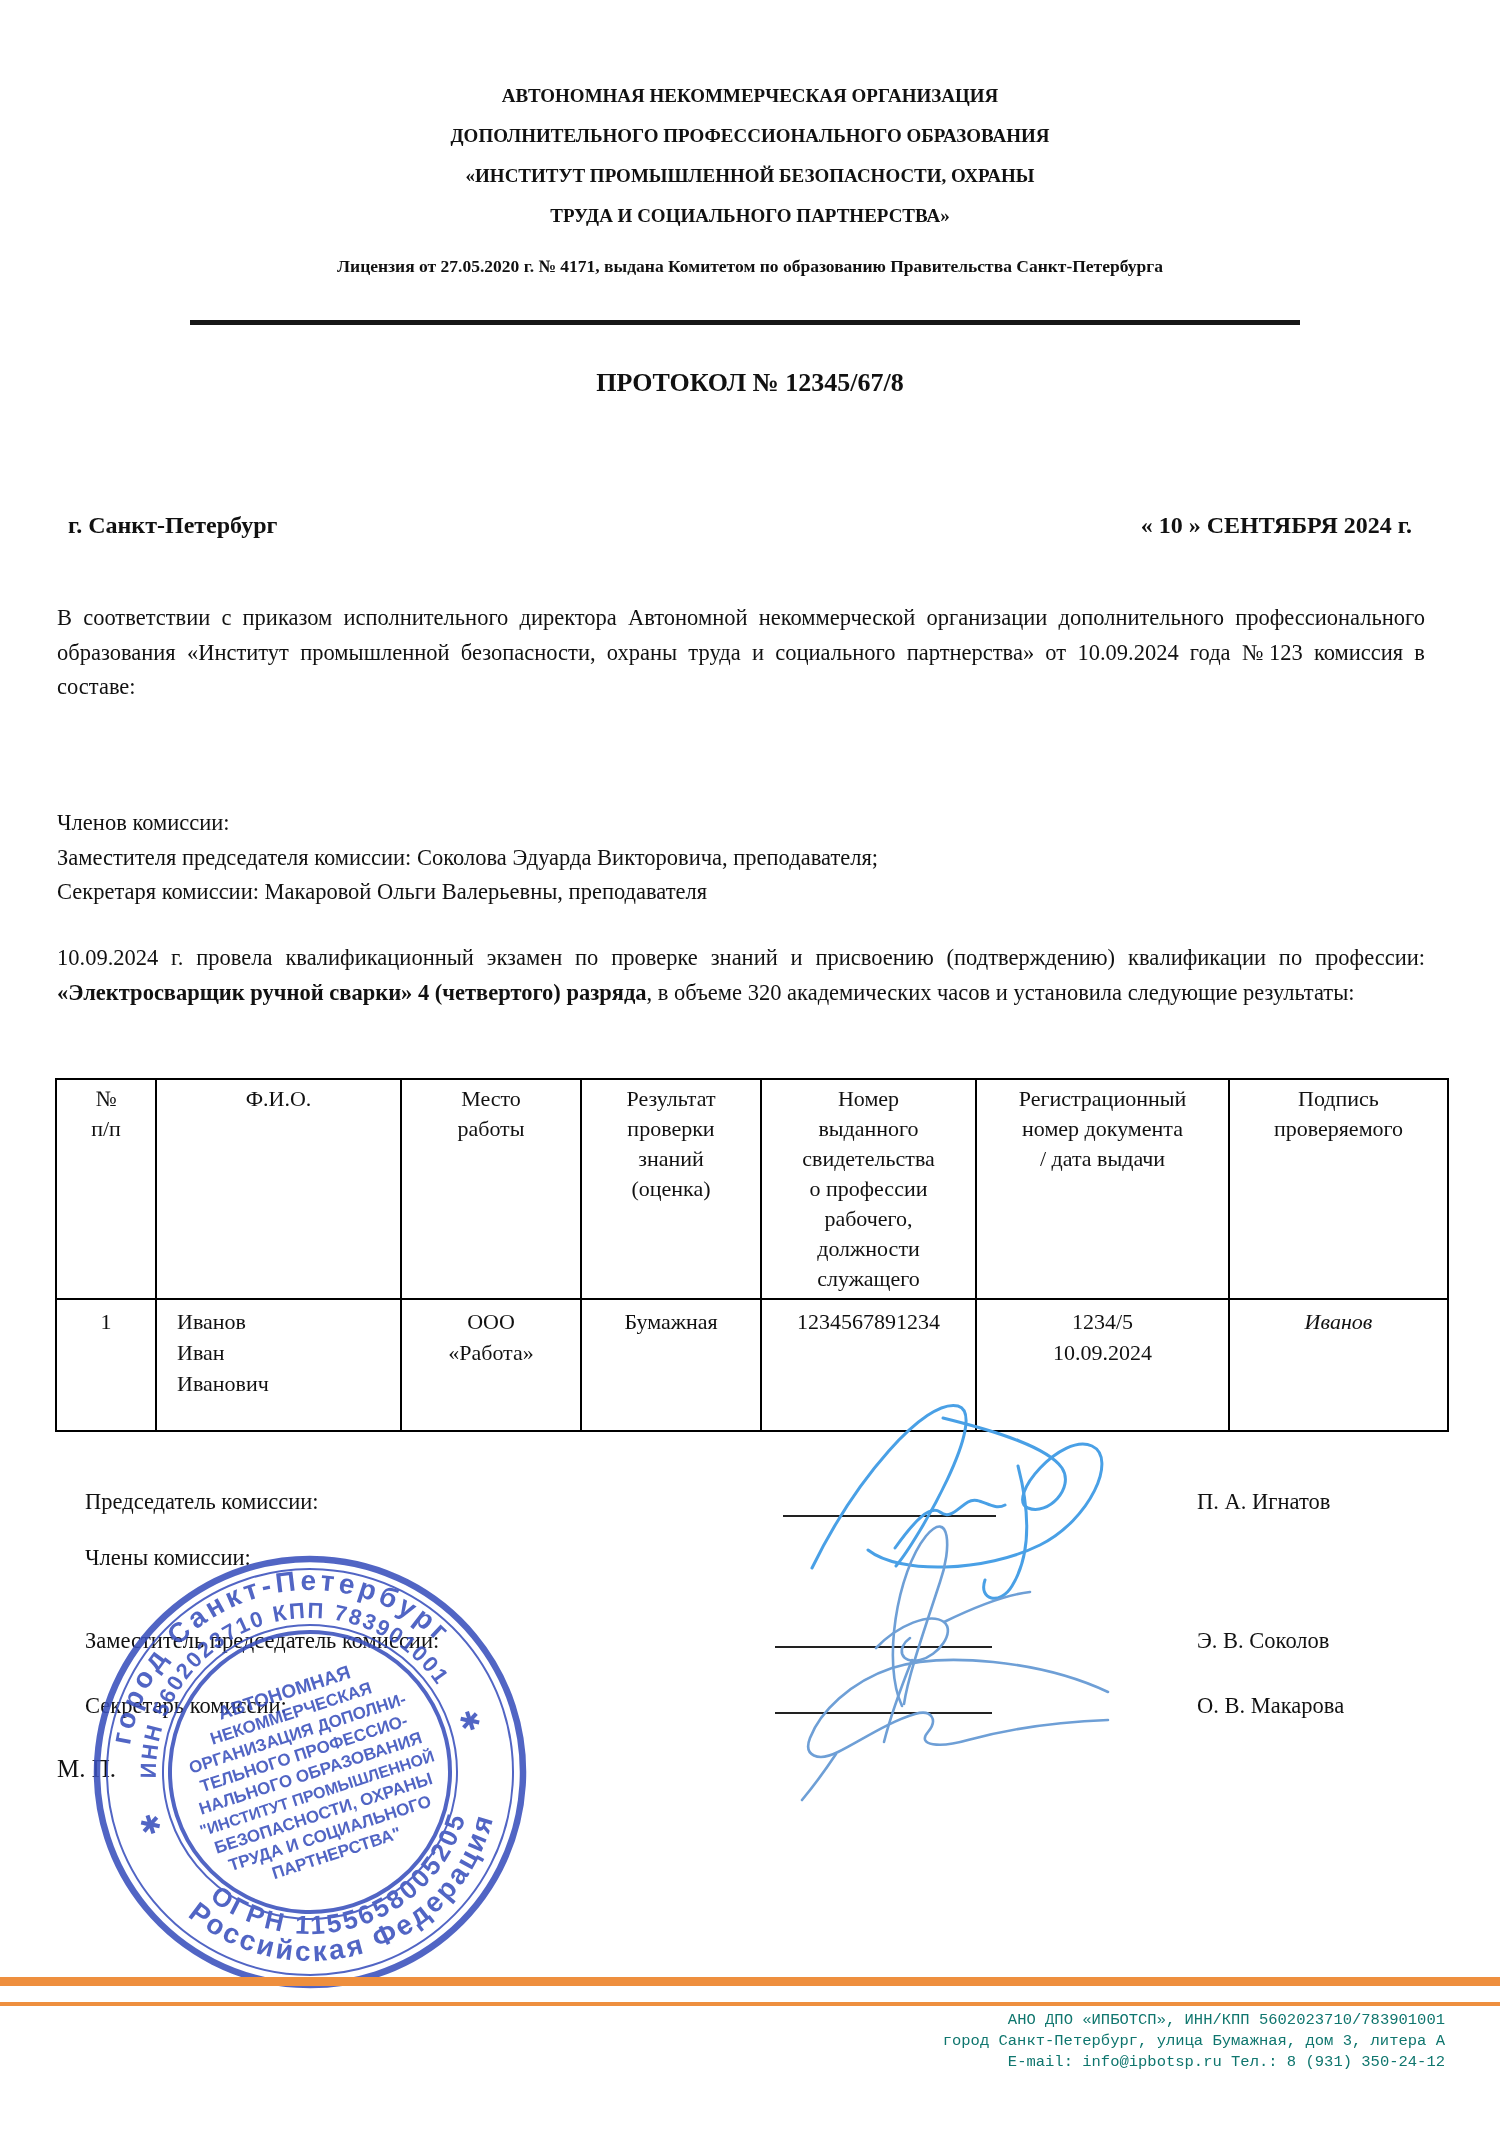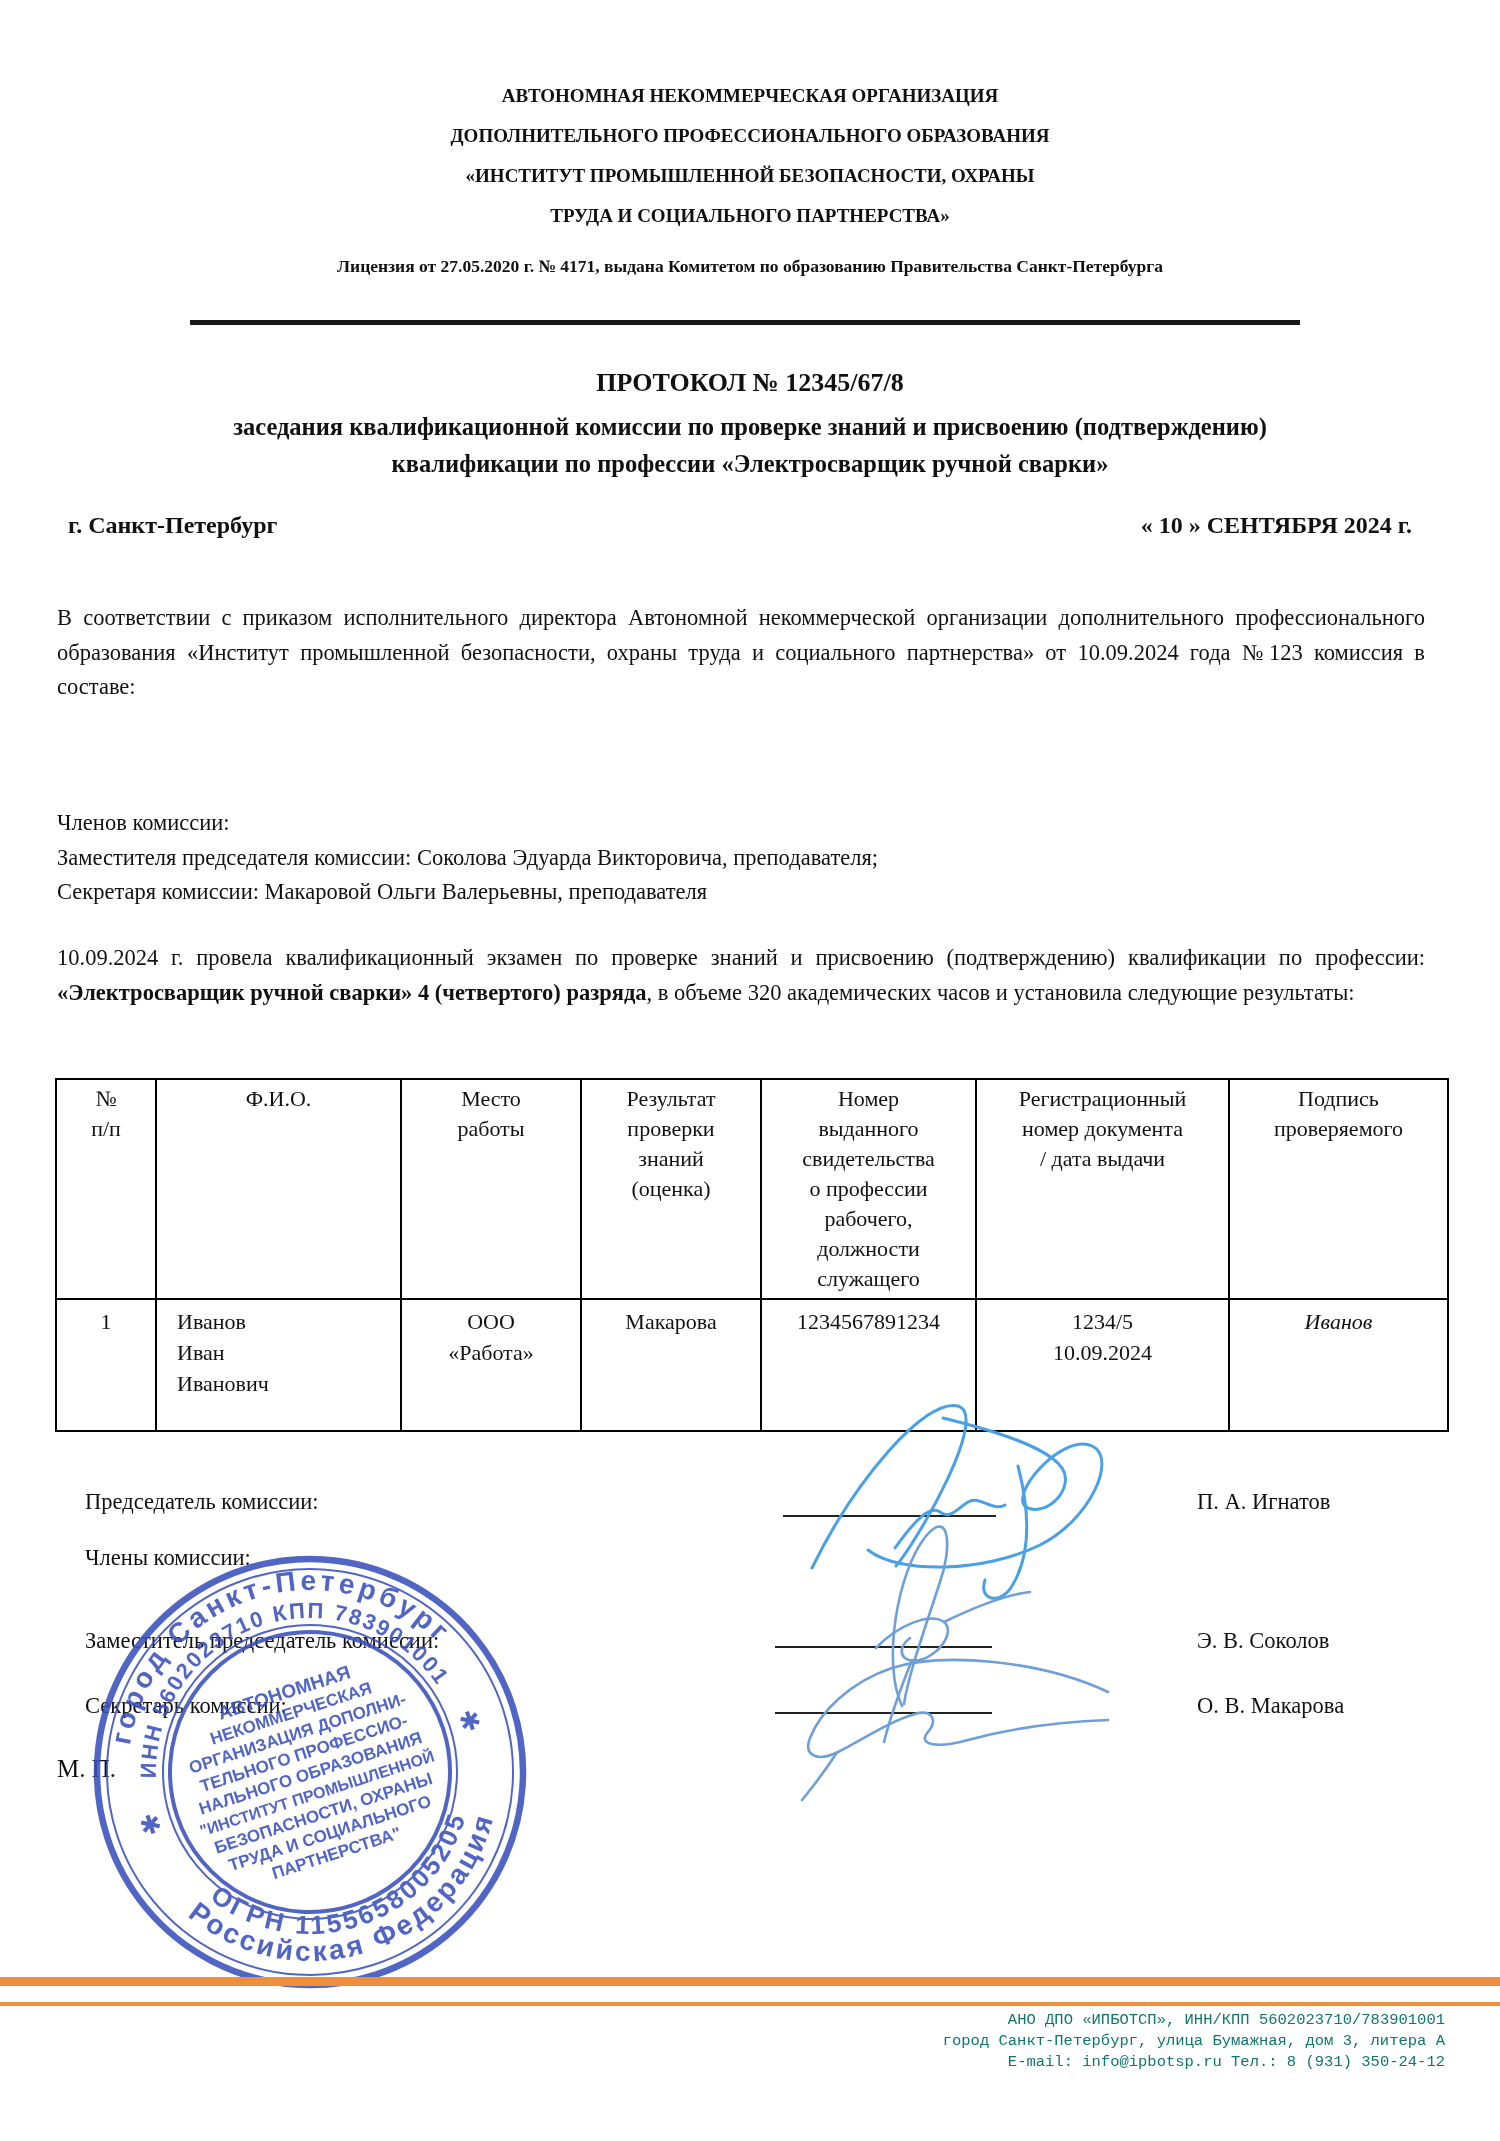--- a/index.html
+++ b/index.html
@@ -60,24 +60,20 @@
       <div>ТРУДА И СОЦИАЛЬНОГО ПАРТНЕРСТВА»</div>
     </div>
 
   <div class="abs license">
       <div>Лицензия от 27.05.2020 г. № 4171, выдана Комитетом по образованию Правительства Санкт-Петербурга</div>
     </div>
 
   <div class="abs top-rule"></div>
 
   <div class="abs protocol-title">ПРОТОКОЛ № 12345/67/8</div>
-  <div class="abs protocol-subtitle">
-      <div>заседания квалификационной комиссии по проверке знаний и присвоению (подтверждению)</div>
-      <div>квалификации по профессии «Электросварщик ручной сварки»</div>
-    </div>
 
   <div class="abs place-date">
     <span>г. Санкт-Петербург</span>
     <span>« 10 » СЕНТЯБРЯ 2024 г.</span>
   </div>
 
   <div class="abs bodytext p1">В соответствии с приказом исполнительного директора Автономной некоммерческой организации дополнительного профессионального образования «Институт промышленной безопасности, охраны труда и социального партнерства» от 10.09.2024 года №123 комиссия в составе:</div>
   <div class="abs bodytext members-block">
     <div>Членов комиссии:</div>
     <div>Заместителя председателя комиссии: Соколова Эдуарда Викторовича, преподавателя;</div>
@@ -139,21 +135,21 @@
       <td class="cell-center">1</td>
       <td class="cell-left">
             <div>Иванов</div>
             <div>Иван</div>
             <div>Иванович</div>
           </td>
       <td class="cell-center">
             <div>ООО</div>
             <div>«Работа»</div>
           </td>
-      <td class="cell-center">Макарова</td>
+      <td class="cell-center">Бумажная</td>
       <td class="cell-center">1234567891234</td>
       <td class="cell-center">
             <div>1234/5</div>
             <div>10.09.2024</div>
           </td>
       <td class="cell-italic">Иванов</td>
     </tr>
   </tbody>
     </table>
 

